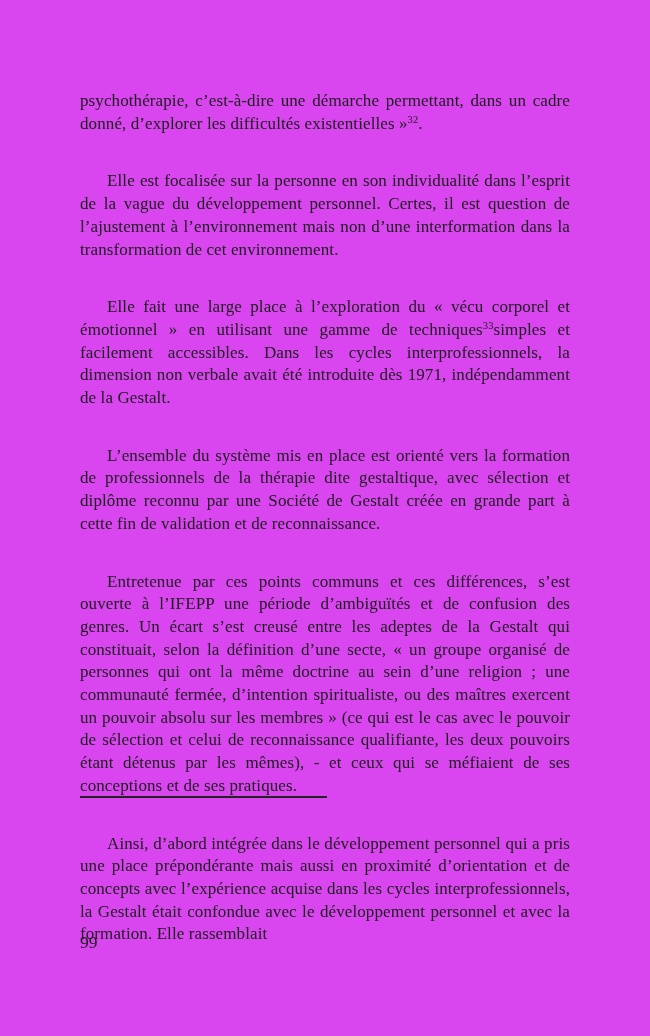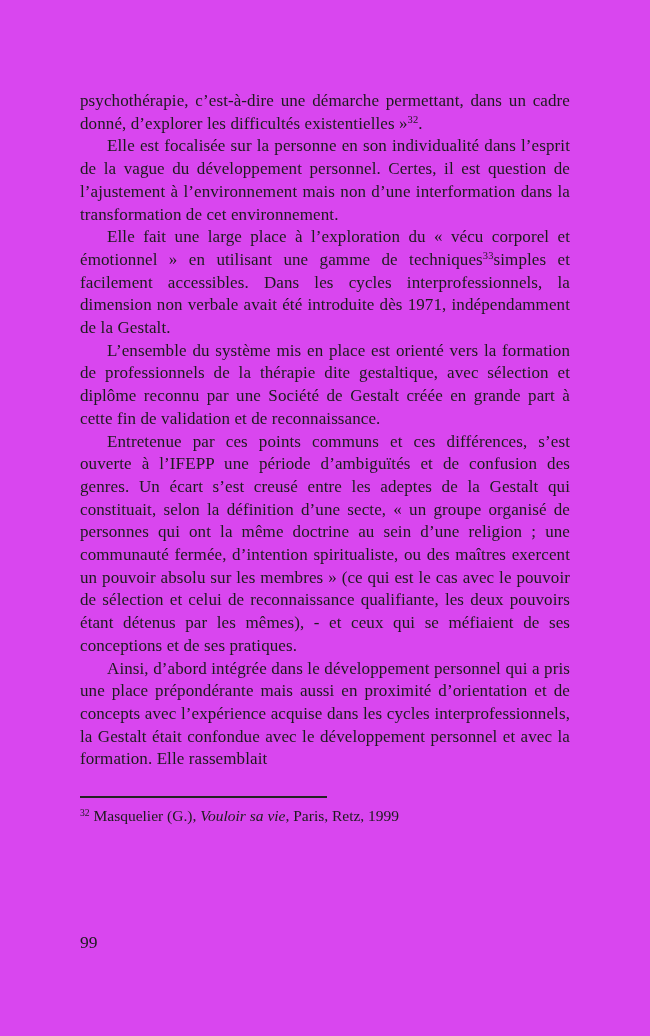--- a/index.html
+++ b/index.html
@@ -24,20 +24,21 @@
     font-size: 17px;
     line-height: 22.7px;
     text-align: justify;
     letter-spacing: 0.1px;
   }
   .body-text p {
     margin: 0;
   }
   .body-text p.indent {
     text-indent: 27px;
+    margin-top: 35px;
   }
   .body-text p.space {
   }
   sup {
     font-size: 0.62em;
     line-height: 0;
     vertical-align: baseline;
     position: relative;
     top: -0.55em;
   }
@@ -76,17 +77,16 @@
       <p><span>psychothérapie, c’est-à-dire une démarche permettant, dans un cadre donné, d’explorer les difficultés existentielles&nbsp;»</span><sup>32</sup><span>.</span></p>
       <p class="indent"><span>Elle est focalisée sur la personne en son individualité dans l’esprit de la vague du développement personnel. Certes, il est question de l’ajustement à l’environnement mais non d’une interformation dans la transformation de cet environnement.</span></p>
       <p class="indent"><span>Elle fait une large place à l’exploration du «&nbsp;vécu corporel et émotionnel&nbsp;» en utilisant une gamme de techniques</span><sup>33</sup><span>simples et facilement accessibles. Dans les cycles interprofessionnels, la dimension non verbale avait été introduite dès 1971, indépendamment de la Gestalt.</span></p>
       <p class="indent"><span>L’ensemble du système mis en place est orienté vers la formation de professionnels de la thérapie dite gestaltique, avec sélection et diplôme reconnu par une Société de Gestalt créée en grande part à cette fin de validation et de reconnaissance.</span></p>
       <p class="indent space"><span>Entretenue par ces points communs et ces différences, s’est ouverte à l’IFEPP une période d’ambiguïtés et de confusion des genres. Un écart s’est creusé entre les adeptes de la Gestalt qui constituait, selon la définition d’une secte, «&nbsp;un groupe organisé de personnes qui ont la même doctrine au sein d’une religion&nbsp;; une communauté fermée, d’intention spiritualiste, ou des maîtres exercent un pouvoir absolu sur les membres&nbsp;» (ce qui est le cas avec le pouvoir de sélection et celui de reconnaissance qualifiante, les deux pouvoirs étant détenus par les mêmes), - et ceux qui se méfiaient de ses conceptions et de ses pratiques.</span></p>
       <p class="indent space"><span>Ainsi, d’abord intégrée dans le développement personnel qui a pris une place prépondérante mais aussi en proximité d’orientation et de concepts avec l’expérience acquise dans les cycles interprofessionnels, la Gestalt était confondue avec le développement personnel et avec la formation. Elle rassemblait</span></p>
     </div>
   <div class="footnote-section">
     <div class="fn-rule"></div>
     <div id="fn-list">
-        <p><sup>32</sup><span> Masquelier (G.), </span><i>Vouloir sa vie</i><span>, Paris, Retz, 1999</span></p>
       </div>
   </div>
   <div class="page-number">99</div>
 </div>
 
 </body></html>

